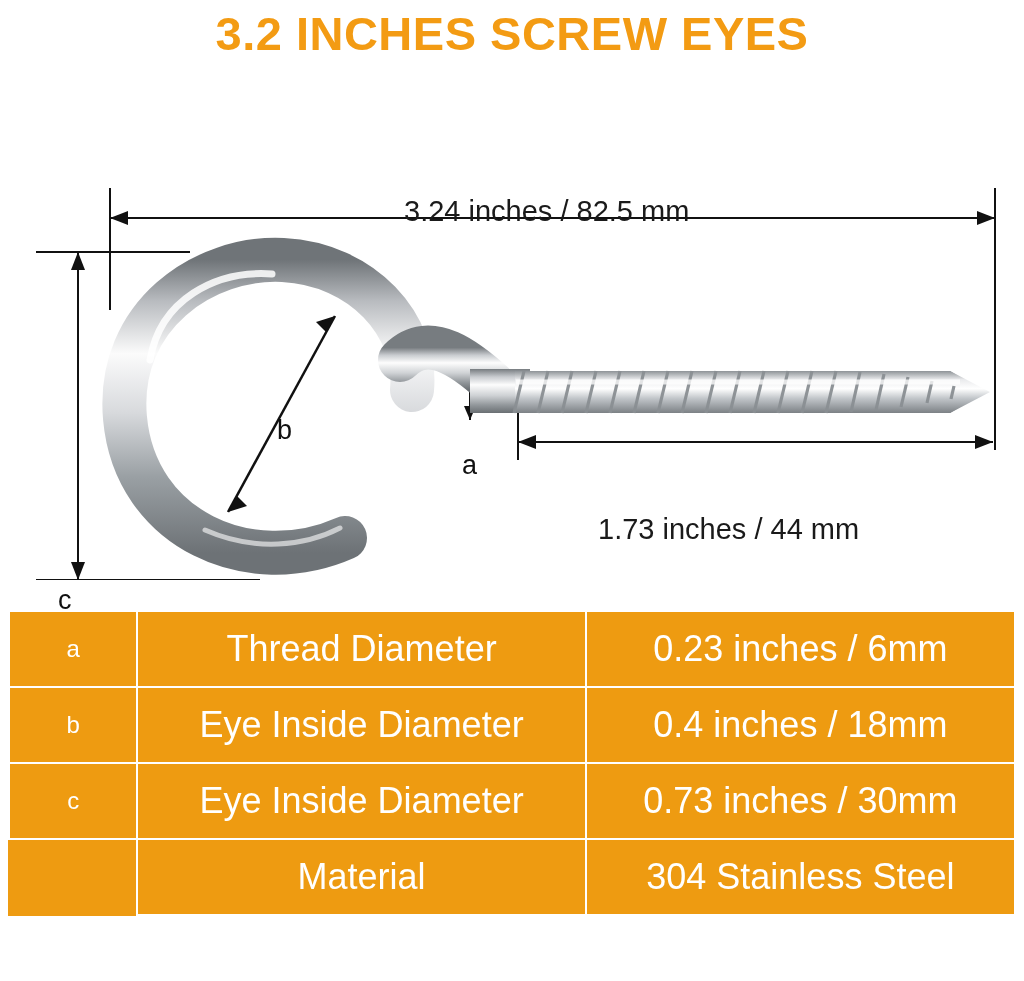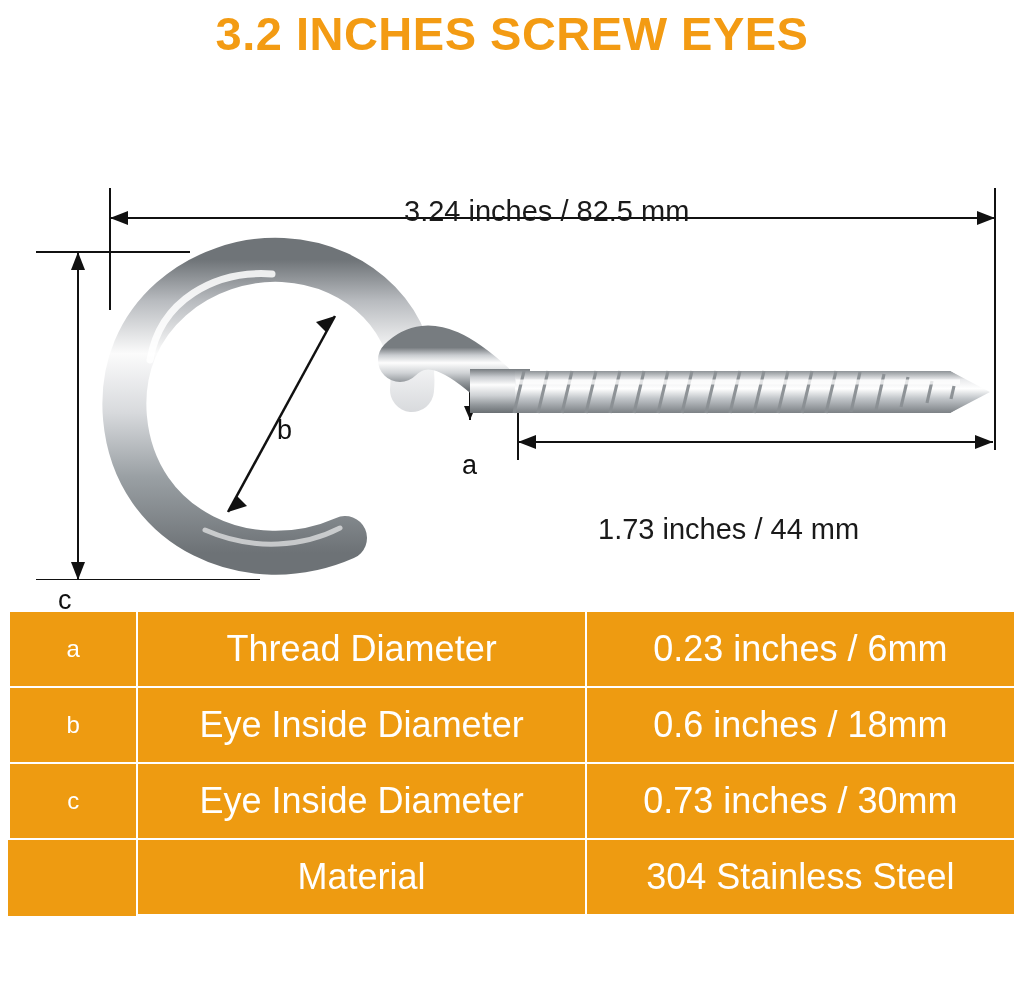--- a/index.html
+++ b/index.html
@@ -206,21 +206,21 @@
 <table class="spec-table">
   <tbody>
     <tr>
       <td class="col-key">a</td>
       <td class="col-name">Thread Diameter</td>
       <td class="col-val">0.23 inches / 6mm</td>
     </tr>
     <tr>
       <td class="col-key">b</td>
       <td class="col-name">Eye Inside Diameter</td>
-      <td class="col-val">0.6 inches / 18mm</td>
+      <td class="col-val">0.4 inches / 18mm</td>
     </tr>
     <tr>
       <td class="col-key">c</td>
       <td class="col-name">Eye Inside Diameter</td>
       <td class="col-val">0.73 inches / 30mm</td>
     </tr>
     <tr class="no-key">
       <td class="col-key"></td>
       <td class="col-name">Material</td>
       <td class="col-val">304 Stainless Steel</td>

